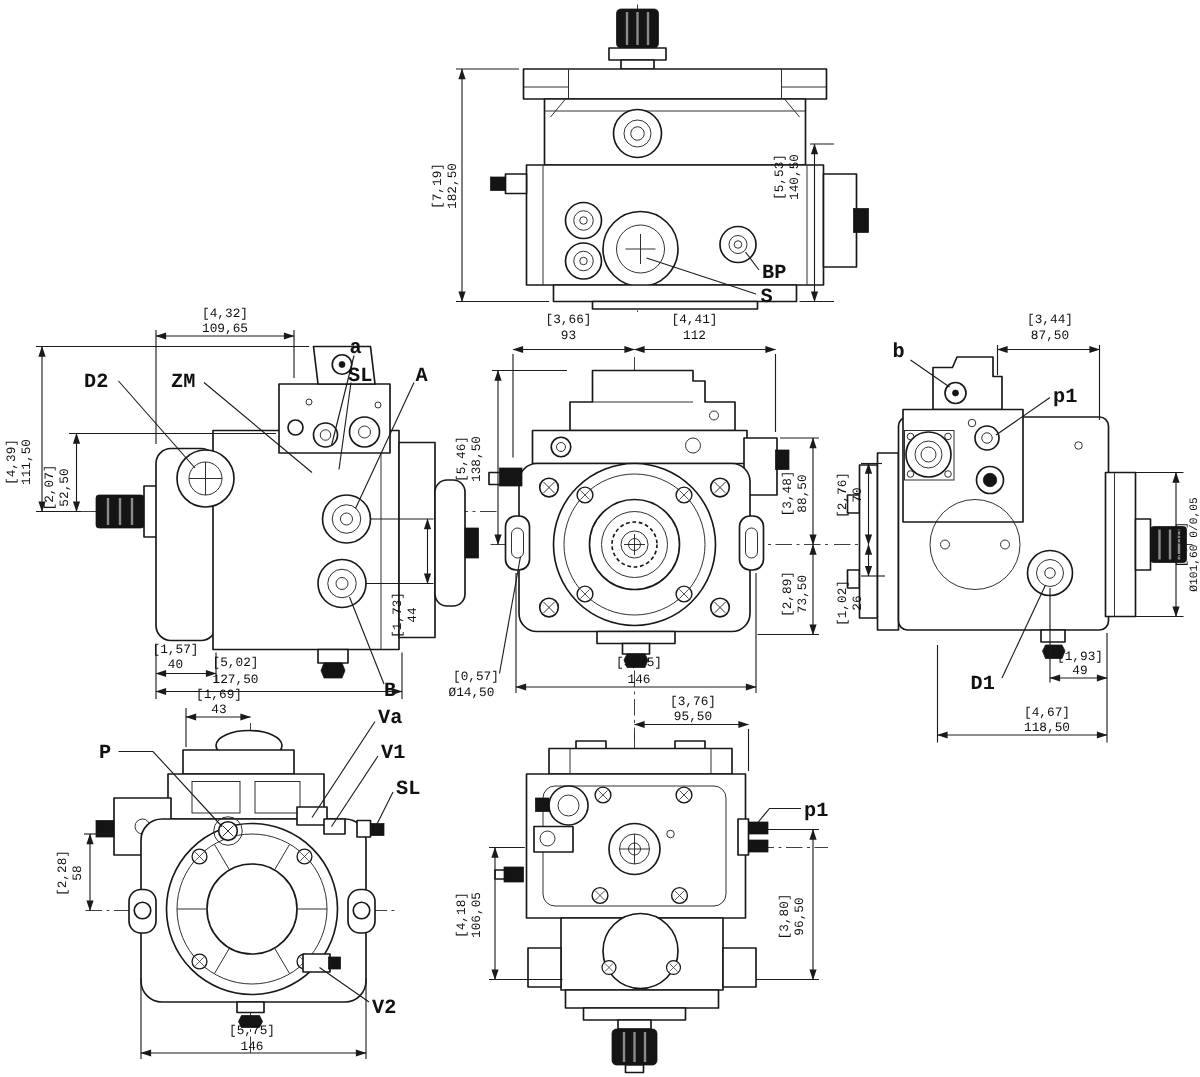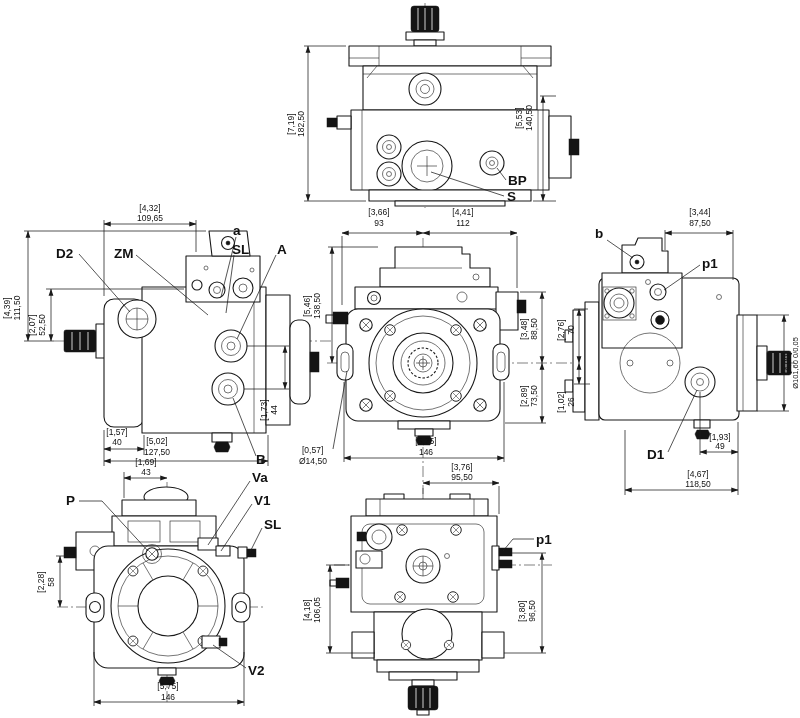--- a/index.html
+++ b/index.html
@@ -1,17 +1,17 @@
 <!DOCTYPE html>
 <html><head>
 <meta charset="utf-8">
 <style>
   html,body{margin:0;padding:0;background:#fff;}
   .wrap{position:relative;width:800px;height:718px;background:#ffffff;overflow:hidden;
-        font-family:Liberation Sans, sans-serif;}
+        font-family:Liberation Mono, monospace;}
   svg{display:block}
   svg text{fill:#111;}
   .ow{fill:#ffffff;stroke:#181818;stroke-width:1.1;stroke-linejoin:round;}
   .o2{fill:none;stroke:#2b2b2b;stroke-width:.65;}
   .blk{fill:#141414;stroke:#141414;stroke-width:.5;}
   .st{fill:none;stroke:#8a8a8a;stroke-width:1.6;}
   .dl{fill:none;stroke:#1c1c1c;stroke-width:.75;}
   .cl{fill:none;stroke:#2b2b2b;stroke-width:.6;stroke-dasharray:11 3 2 3;}
   .dt{font-size:8.5px;text-anchor:middle;}
   .dts{font-size:8.5px;text-anchor:start;}

